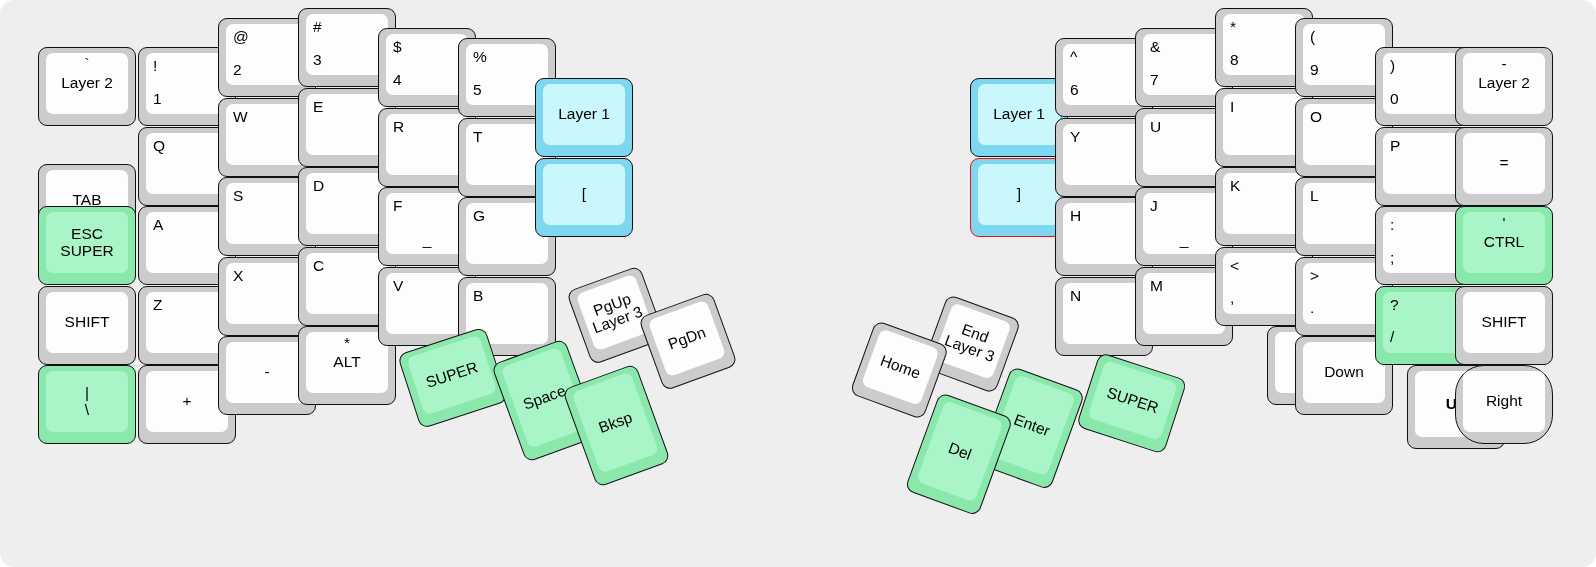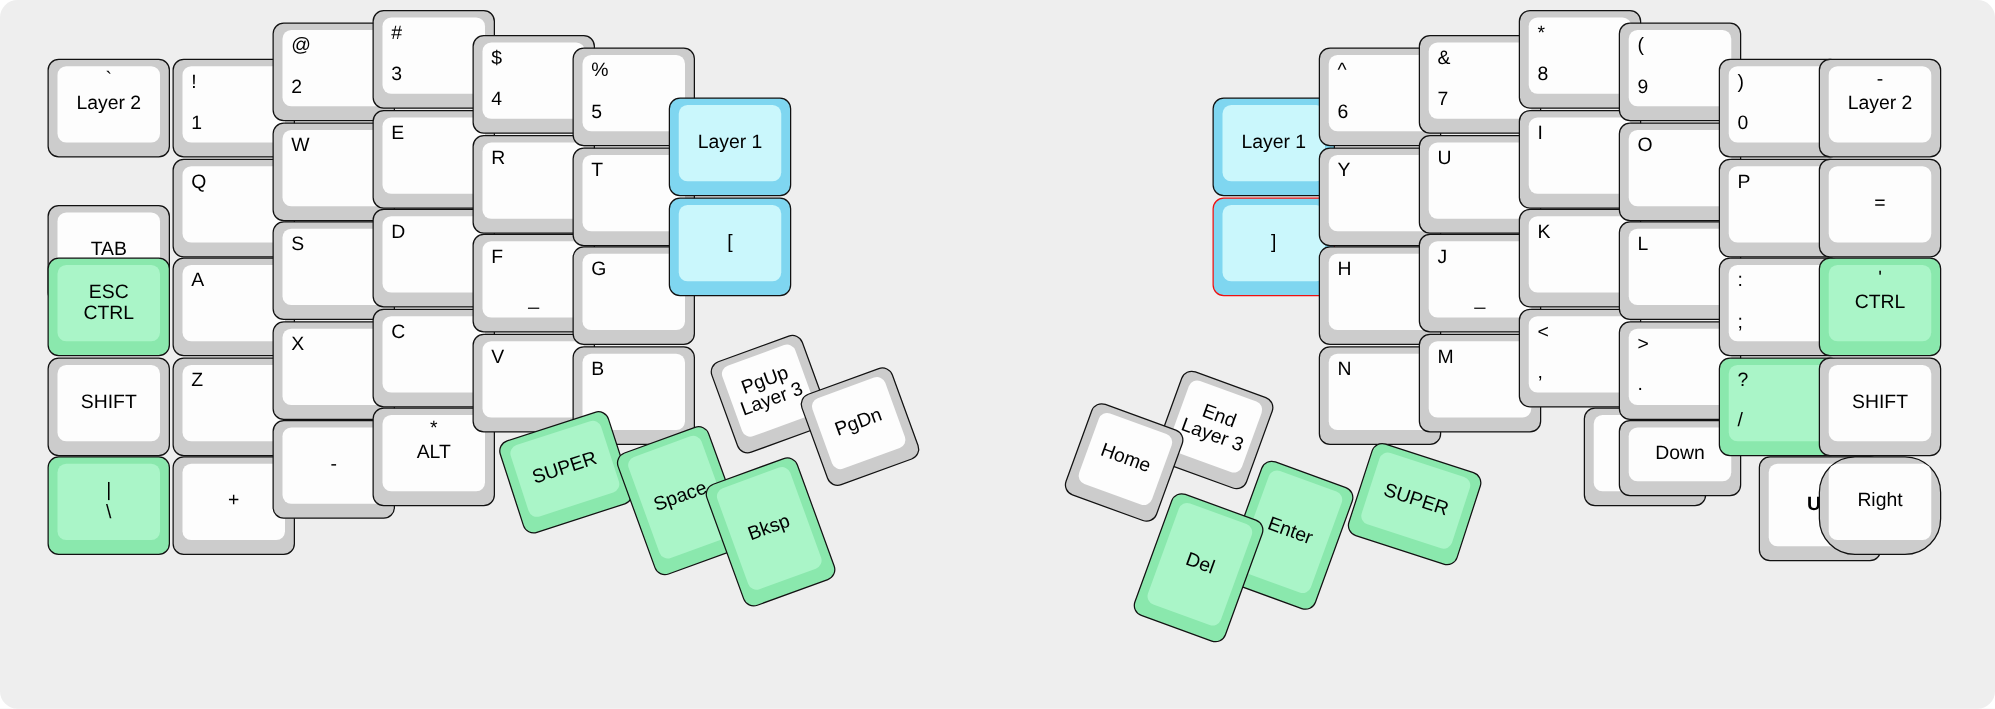--- a/index.html
+++ b/index.html
@@ -70,21 +70,21 @@
         </div>
       </div>
       <div class="key" style="left: 38px; top: 126.5px; width: 98px; height: 79px; margin-top: 37px;">
         <div class="cap">
           <div class="lg ctr">TAB</div>
         </div>
       </div>
       <div class="key green" style="left: 38px; top: 206px; width: 98px; height: 79px;">
         <div class="cap">
           <div class="lg ctr">ESC
-CTRL</div>
+SUPER</div>
         </div>
       </div>
       <div class="key" style="left: 38px; top: 285.5px; width: 98px; height: 79px;">
         <div class="cap">
           <div class="lg ctr">SHIFT</div>
         </div>
       </div>
       <div class="key green" style="left: 38px; top: 365px; width: 98px; height: 79px;">
         <div class="cap">
           <div class="lg ctr">|
@@ -346,21 +346,21 @@
         <div class="cap">
           <div class="lg tl">L</div>
         </div>
       </div>
       <div class="key" style="left: 1295px; top: 256.5px; width: 98px; height: 79px;">
         <div class="cap">
           <div class="lg tl">&gt;</div>
           <div class="lg bl">.</div>
         </div>
       </div>
-      <div class="key" style="left: 1295px; top: 336px; width: 98px; height: 61px;">
+      <div class="key" style="left: 1295px; top: 336px; width: 98px; height: 79px;">
         <div class="cap">
           <div class="lg ctr">Down</div>
         </div>
       </div>
       <div class="key" style="left: 1375px; top: 47px; width: 98px; height: 79px;">
         <div class="cap">
           <div class="lg tl">)</div>
           <div class="lg bl">0</div>
         </div>
       </div>

